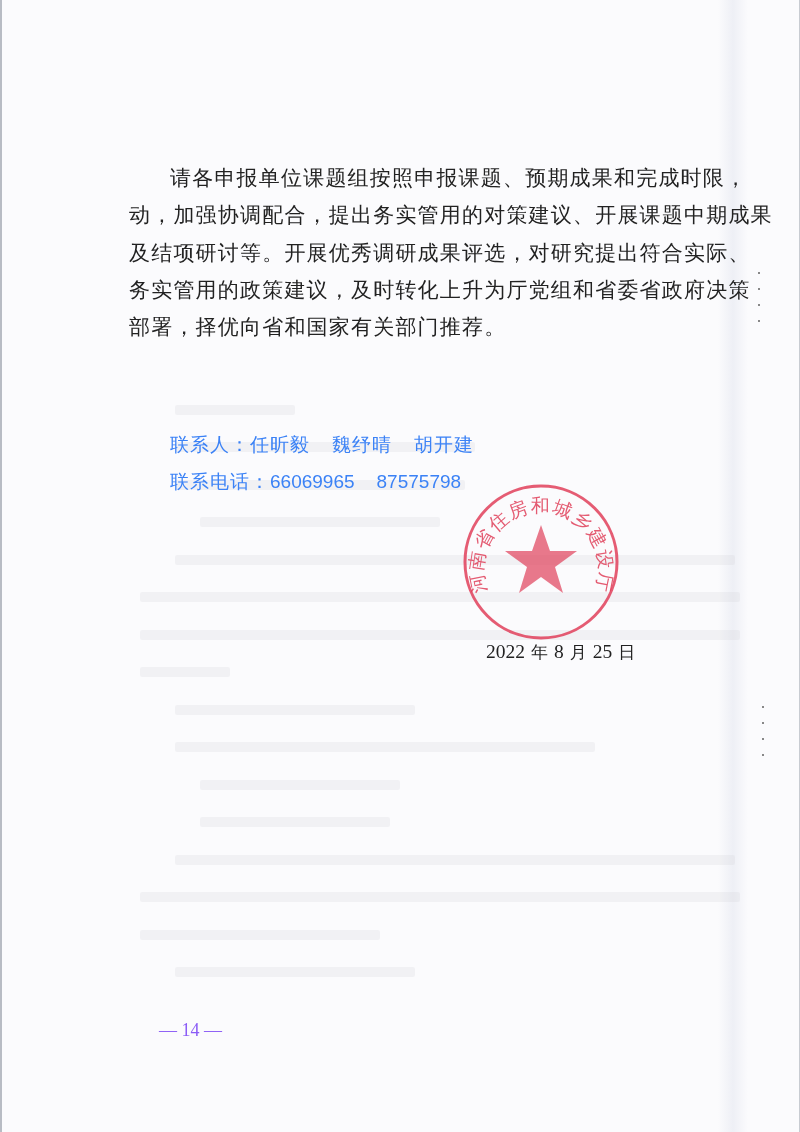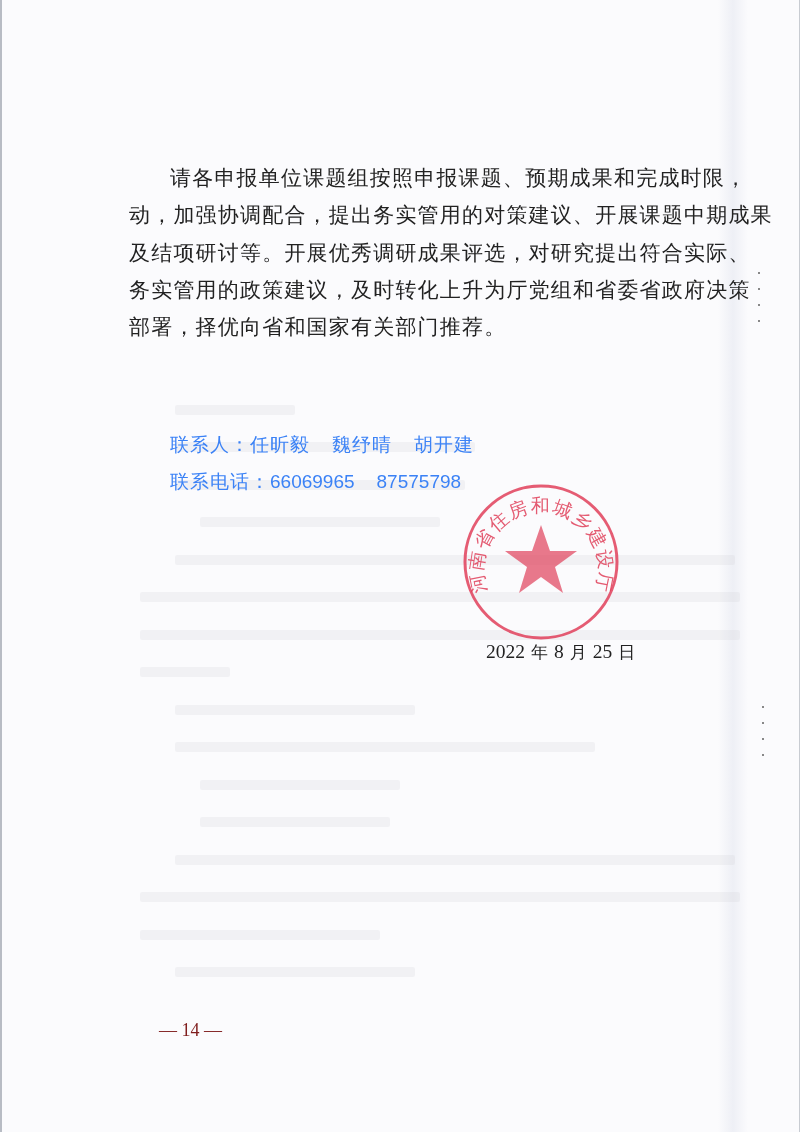--- a/index.html
+++ b/index.html
@@ -24,21 +24,21 @@
     .indent { padding-left:41px; }
     .contact { position:absolute; left:170px; font-size:19px;
       font-family: "DejaVu Sans", "Liberation Sans", sans-serif; color:#3b82f6; letter-spacing:1px; white-space:nowrap;}
     .contact .sp { display:inline-block; width:22px; }
     .contact .num { font-family:Liberation Sans, sans-serif; font-size:19px; letter-spacing:0; }
     .date { position:absolute; left:486px; top:618px; font-size:19.5px; white-space:nowrap;
       font-family:"Liberation Serif", serif; color:#222;margin-top:23px; }
     .date .cj { font-family:"DejaVu Sans", sans-serif; font-size:17px; margin:0 6px; }
     .seal { position:absolute; left:462px; top:483px; width:158px; height:158px; }
     .page-num { position:absolute; left:159px; top:1020px; font-size:18px;
-      font-family:"Liberation Serif", serif; color:#7f1d1d; white-space:nowrap; }
+      font-family:"Liberation Serif", serif; color:#8b5cf6; white-space:nowrap; }
     .margin-marks { position:absolute; }
     .margin-marks span { display:block; width:2px; height:2px; background:#888; margin-bottom:14px; }
   </style>
 </head>
 <body>
 
 <div class="page-edge-left"></div>
 <div class="page-edge-right"></div>
 <div class="shadow-band"></div>
 

